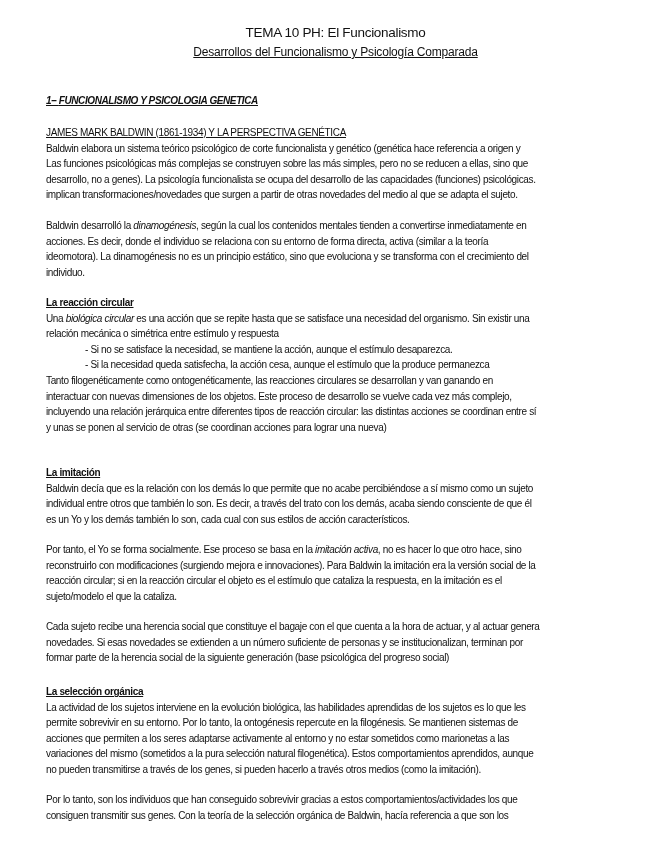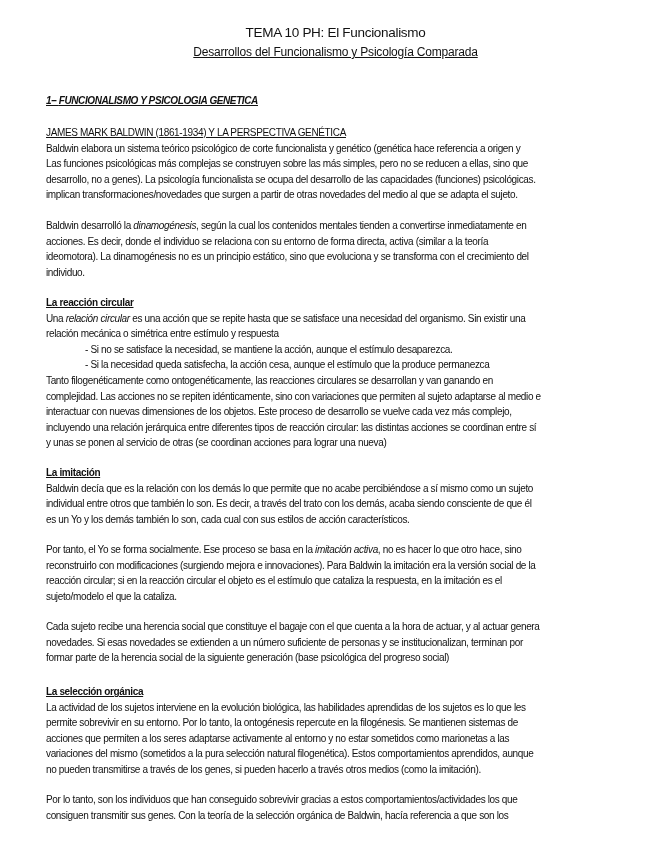--- a/index.html
+++ b/index.html
@@ -48,26 +48,25 @@
 
   <div class="block" style="top:218px">
     <p><span>Baldwin desarrolló la </span><em>dinamogénesis</em><span>, según la cual los contenidos mentales tienden a convertirse inmediatamente en</span></p>
     <p>acciones. Es decir, donde el individuo se relaciona con su entorno de forma directa, activa (similar a la teoría</p>
     <p>ideomotora). La dinamogénesis no es un principio estático, sino que evoluciona y se transforma con el crecimiento del</p>
     <p>individuo.</p>
   </div>
 
   <div class="block" style="top:295px">
     <p class="h-bold">La reacción circular</p>
-    <p><span>Una </span><em>relación circular</em><span> es una acción que se repite hasta que se satisface una necesidad del organismo. Sin existir una</span></p>
+    <p><span>Una </span><em>biológica circular</em><span> es una acción que se repite hasta que se satisface una necesidad del organismo. Sin existir una</span></p>
     <p>relación mecánica o simétrica entre estímulo y respuesta</p>
     <p class="bullet">- Si no se satisface la necesidad, se mantiene la acción, aunque el estímulo desaparezca.</p>
     <p class="bullet">- Si la necesidad queda satisfecha, la acción cesa, aunque el estímulo que la produce permanezca</p>
     <p>Tanto filogenéticamente como ontogenéticamente, las reacciones circulares se desarrollan y van ganando en</p>
-    <p>complejidad. Las acciones no se repiten idénticamente, sino con variaciones que permiten al sujeto adaptarse al medio e</p>
     <p>interactuar con nuevas dimensiones de los objetos. Este proceso de desarrollo se vuelve cada vez más complejo,</p>
     <p>incluyendo una relación jerárquica entre diferentes tipos de reacción circular: las distintas acciones se coordinan entre sí</p>
     <p>y unas se ponen al servicio de otras (se coordinan acciones para lograr una nueva)</p>
   </div>
 
   <div class="block" style="top:465px">
     <p class="h-bold">La imitación</p>
     <p>Baldwin decía que es la relación con los demás lo que permite que no acabe percibiéndose a sí mismo como un sujeto</p>
     <p>individual entre otros que también lo son. Es decir, a través del trato con los demás, acaba siendo consciente de que él</p>
     <p>es un Yo y los demás también lo son, cada cual con sus estilos de acción característicos.</p>

